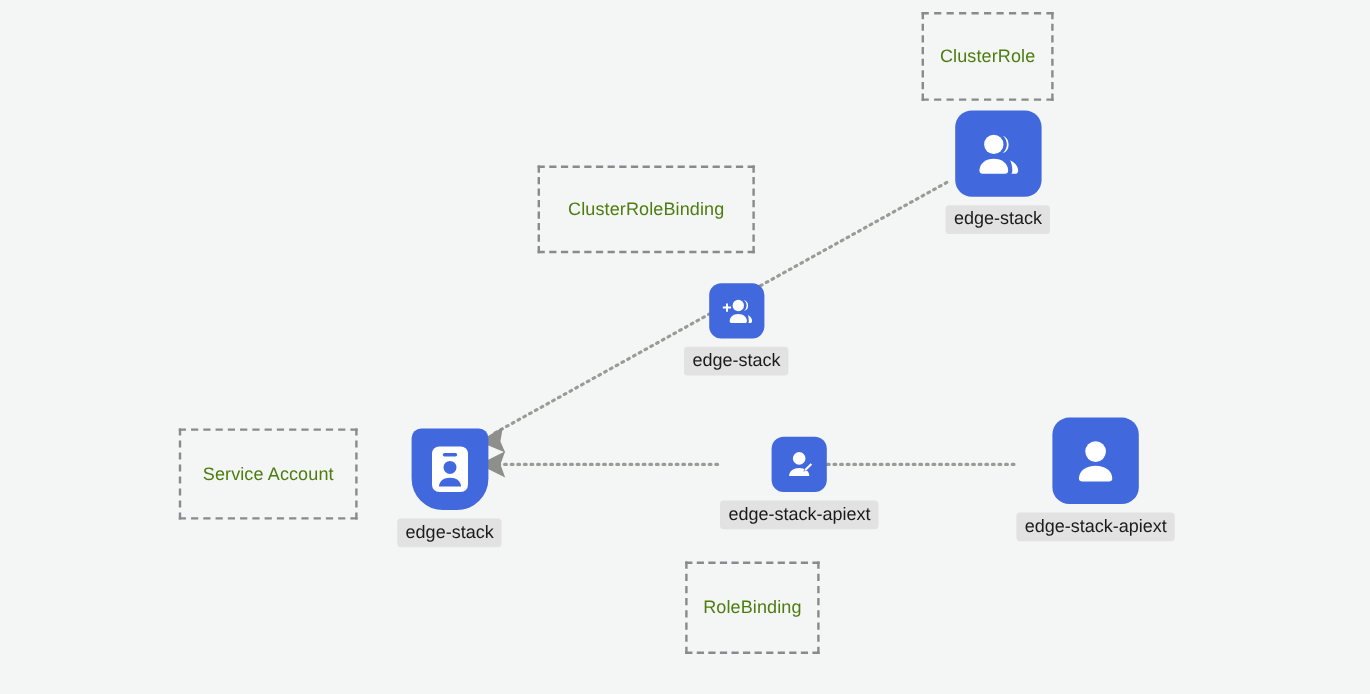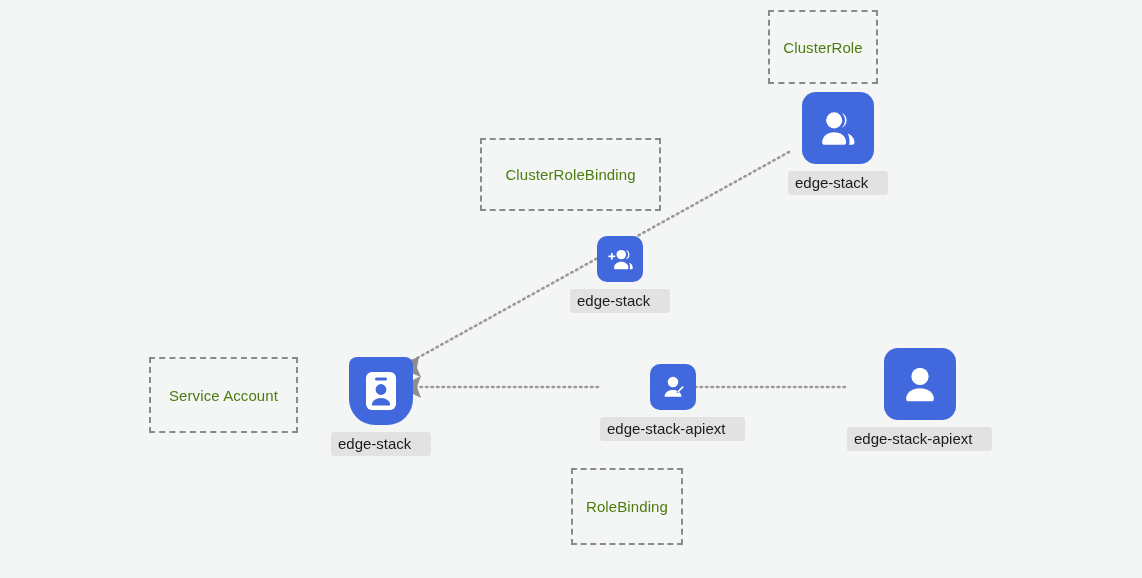--- a/index.html
+++ b/index.html
@@ -56,21 +56,21 @@
     justify-content: center;
     box-sizing: border-box;
   }
   .node-icon svg { display: block; }
   .node-label {
     margin-top: 7px;
     background: #e2e2e2;
     color: #1b1b1b;
     font-size: 15px;
     font-family: "Liberation Sans", sans-serif;
-    padding: 3px 20px 4px 7px;
+    padding: 3px 7px 4px 7px;
     border-radius: 3px;
     white-space: nowrap;
     line-height: 1.15;
   }
   
   .shield {
     border-radius: 8px 8px 26px 26px;
   }
 </style>
 </head>
@@ -89,21 +89,21 @@
     </g>
     <g>
       <line x1="845" y1="387" x2="649" y2="387" stroke="#9a9a96" stroke-width="2.6" stroke-dasharray="1.5 4" stroke-linecap="round"></line>
     </g>
   </svg>
 
   <div class="kind-box" style="left:768px; top:10px; width:110px; height:74px;">
     <span class="kind-label">ClusterRole</span>
   </div>
 
-  <div class="kind-box" style="left:480px; top:138px; width:181px; height:73px;justify-content:center;">
+  <div class="kind-box" style="left:448px; top:138px; width:181px; height:73px;justify-content:center;">
     <span class="kind-label">ClusterRoleBinding</span>
   </div>
 
   <div class="kind-box" style="left:571px; top:468px; width:112px; height:77px;">
     <span class="kind-label">RoleBinding</span>
   </div>
 
   <div class="kind-box" style="left:149px; top:357px; width:149px; height:76px;">
     <span class="kind-label">Service Account</span>
   </div>

